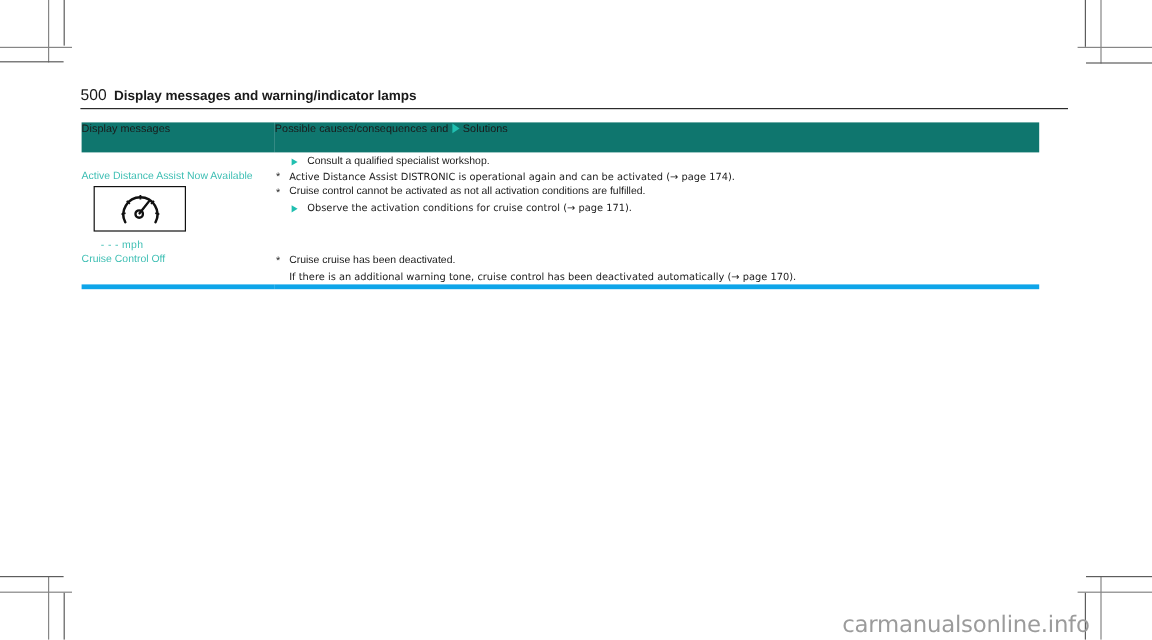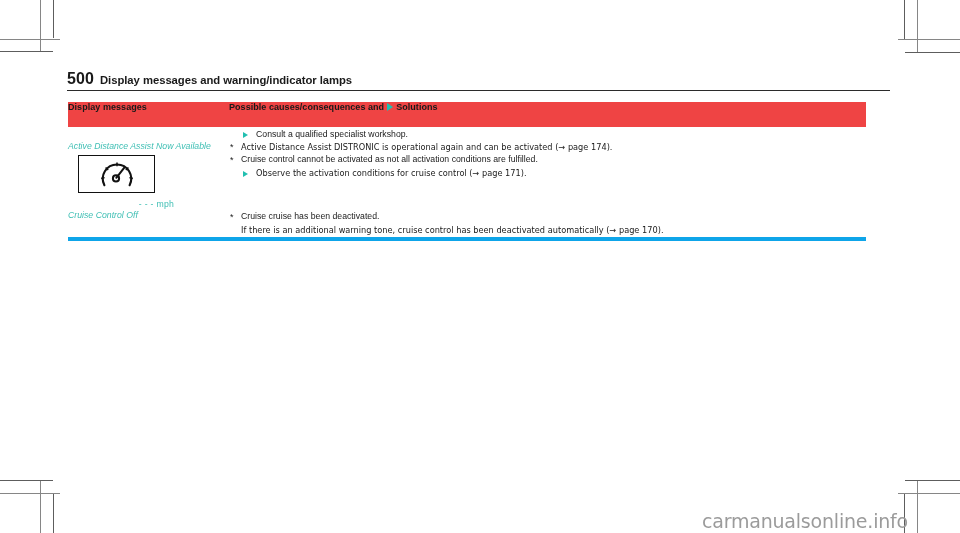--- a/index.html
+++ b/index.html
@@ -65,22 +65,22 @@
   #running-header {
     position: absolute;
     left: 67px;
     top: 72px;
     width: 823px;
     font-size: 11.5px;
     line-height: 14px;
     white-space: nowrap;
   }
   #running-header .pageno {
-    font-weight: bold;
-    font-size: 16px;
+    font-weight: normal;
+    font-size: 13px;
     letter-spacing: 0.1px;
   }
   #running-header .htitle {
     font-weight: bold;
     font-size: 11.3px;
     margin-left: 6px;
     letter-spacing: -0.05px;
   }
   #header-rule {
     position: absolute;
@@ -105,42 +105,41 @@
   #msg-table col.c2 { width: 637px; }
 
   #msg-table th, #msg-table td {
     vertical-align: top;
     padding: 0;
     border: 0;
   }
 
   
   .thead-row th {
-    background: #ef4444;
+    background: #0f766e;
     height: 25px;
-    font-weight: bold;
+    font-weight: normal;
     font-size: 9px;
     letter-spacing: 0.05px;
     white-space: nowrap;
   }
   .thead-row th.h1 { padding: 7px 0 0 8px; text-align: left; }
   .thead-row th.h2 { padding: 7px 0 0 10px; text-align: left; border-left: 1px solid #dcdcdc; }
 
   
   .body-row > td { border-bottom: 1px solid #e2e2e2; }
   .body-row > td.col-msg { padding: 5px 6px 6px 8px; }
   .body-row > td.col-cause { padding: 5px 8px 6px 10px; border-left: 1px solid #dcdcdc; margin-left: 45px; }
   #msg-table tbody tr:last-child > td { border-bottom: 4px solid #0ea5e9; }
 
   .msg-text {
     color: #3fbfb4;
     font-size: 8.7px;
     line-height: 11.6px;
     letter-spacing: 0.02px;
-    font-style: italic;
   }
 
   
   .line {
     display: block;
     position: relative;
     line-height: 12.5px;
     font-size: 8.7px;
     color: #1a1a1a;
     letter-spacing: 0.01px;
@@ -205,21 +204,20 @@
     align-items: center;
     justify-content: center;
     margin: 2px 0 0 10px;
   }
   .lamp-caption {
     color: #3fbfb4;
     font-size: 8.7px;
     line-height: 11px;
     margin: 6px 0 0 16px;
     letter-spacing: 0.3px;
-    text-align: center;
   }
 
   
   #watermark {
     position: absolute;
     right: 52px;
     bottom: 1px;
     font-size: 19px;
     color: #9b9b9b;
     letter-spacing: -0.2px;

